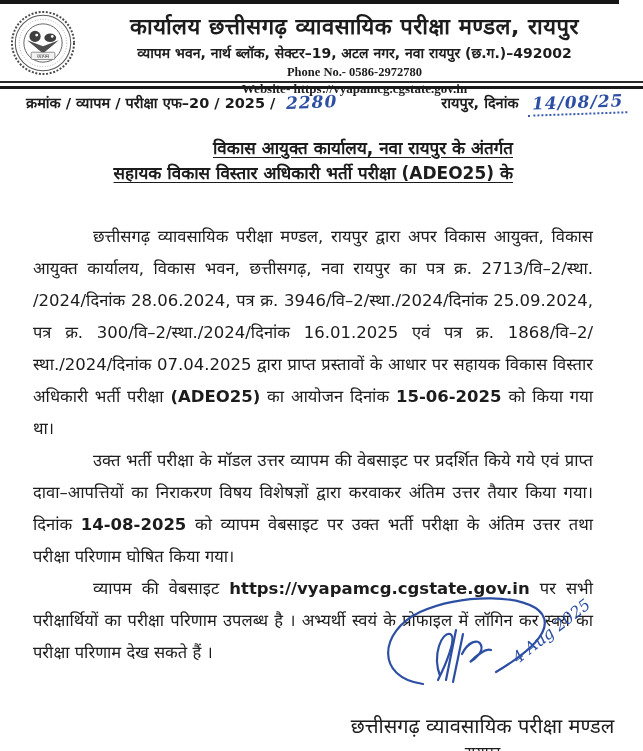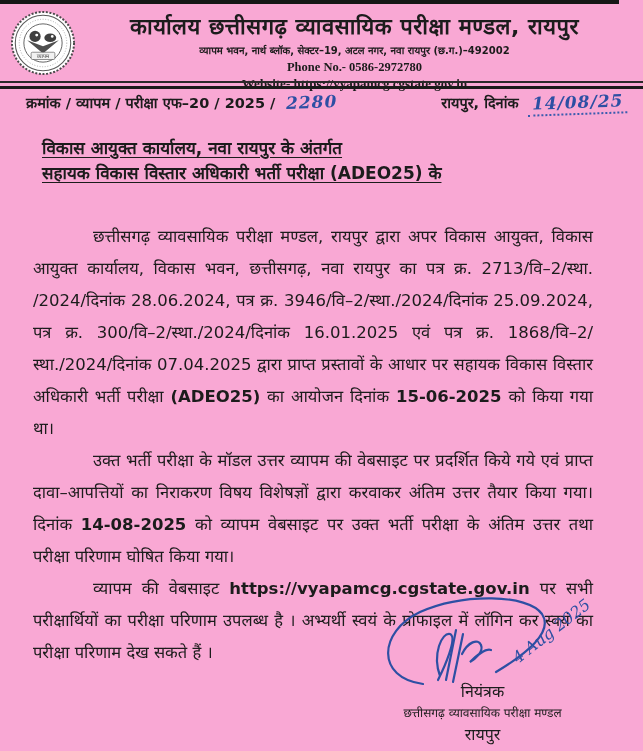--- a/index.html
+++ b/index.html
@@ -1,27 +1,27 @@
 <!DOCTYPE html>
 <html><head>
 <meta charset="utf-8">
 <style>
   html,body { margin:0; padding:0; background:#e8e8e8; }
   .page {
     position:relative; width:643px; height:751px; margin:0 auto;
-    background:#f9a8d4; overflow:hidden; color:#1c1c1c;
+    background:#ffffff; overflow:hidden; color:#1c1c1c;
     font-family:"DejaVu Sans","Liberation Sans",sans-serif;
   }
   .top-bar { position:absolute; top:0; left:0; width:619px; height:4px; background:#161616; }
 
   .header { position:absolute; top:6px; left:0; width:643px; display:flex; }
   .logo-wrap { width:66px; height:66px; margin:4px 4px 0 10px; flex:0 0 auto; }
   .header-text { flex:1; text-align:center; padding-right:14px; }
   .org-title { font-size:22px; font-weight:bold; letter-spacing:0.5px; margin:4px 0 3px; }
-  .org-address { font-size:10px; font-weight:bold; margin:0 0 3px; }
+  .org-address { font-size:14px; font-weight:bold; margin:0 0 3px; }
   .org-phone { font-size:12.5px; font-weight:bold; font-family:"Liberation Serif","DejaVu Serif",serif; margin:0 0 1px; }
   .org-website { font-size:13px; font-weight:bold; font-family:"Liberation Serif","DejaVu Serif",serif; }
 
   .double-rule { position:absolute; top:81px; left:0; width:643px; }
   .rule-thin  { height:2px; background:#2a2a2a; }
   .rule-gap   { height:3px; }
   .rule-thick { height:3px; background:#1a1a1a; }
 
   .ref-row {
     position:absolute; top:92px; left:0; width:643px;
@@ -29,33 +29,33 @@
     padding:0 16px 0 26px; font-weight:bold; font-size:14.5px;
   }
   .hand {
     color:#2d4fa3; font-style:italic; font-weight:bold;
     font-family:"DejaVu Serif","Liberation Serif",serif;
     font-size:17px; letter-spacing:1px; transform:rotate(-2deg); display:inline-block;
   }
   .hand-date { border-bottom:2px dotted #3a5cae; padding:0 4px 1px; margin-left:4px; }
   .hand-num  { margin-left:6px; }
 
-  .subject { position:absolute; top:136px; left:0; width:513px; text-align:left;
-             font-weight:bold; font-size:17px; line-height:1.48;padding-left:42px; }
+  .subject { position:absolute; top:136px; left:0; width:513px; text-align:right;
+             font-weight:bold; font-size:17px; line-height:1.48; }
   .subject-line { text-decoration:underline; text-underline-offset:3px; }
 
   .bodytext { position:absolute; top:221px; left:33px; width:560px;
               font-size:16.5px; line-height:32px; text-align:justify; }
   .bodytext p { margin:0; text-indent:60px; }
   .bodytext .bold { font-weight:bold; }
 
   .sign-block { position:absolute; top:592px; left:330px; width:305px; text-align:center; }
   .sig-svg { display:block; margin:0 auto; }
   .sig-designation { font-size:16px; margin-top:-12px; }
-  .sig-org { font-size:12px; margin-top:2px; }
+  .sig-org { font-size:20px; margin-top:20px; }
   .sig-place { font-size:16px; margin-top:2px; }
 </style>
 </head>
 <body>
 
 <div class="page">
 
   <div class="top-bar"></div>
 
   <div class="header">
@@ -113,18 +113,17 @@
   <div class="sign-block">
     <svg class="sig-svg" width="230" height="100" viewBox="0 0 230 100">
       <g fill="none" stroke="#2d4fa3" stroke-width="2.2" stroke-linecap="round">
         <path d="M55 92 C 8 86, 10 40, 52 20 C 95 1, 160 2, 174 22 C 186 40, 158 62, 128 80"></path>
         <path d="M72 84 C 64 62, 74 40, 82 42 C 90 45, 76 76, 70 88"></path>
         <path d="M78 88 L88 38 M85 90 L95 42"></path>
         <path d="M94 62 C 100 50, 110 46, 113 53 C 116 60, 106 68, 102 70 C 108 64, 118 56, 123 58"></path>
       </g>
       <text x="150" y="72" transform="rotate(-38 150 72)" font-size="16" font-style="italic" fill="#2d4fa3" font-family="DejaVu Serif, Liberation Serif, serif">4 Aug 2025</text>
     </svg>
-    <div class="sig-designation">नियंत्रक</div>
     <div class="sig-org">छत्तीसगढ़ व्यावसायिक परीक्षा मण्डल</div>
     <div class="sig-place">रायपुर</div>
   </div>
 
 </div>
 
 </body></html>

